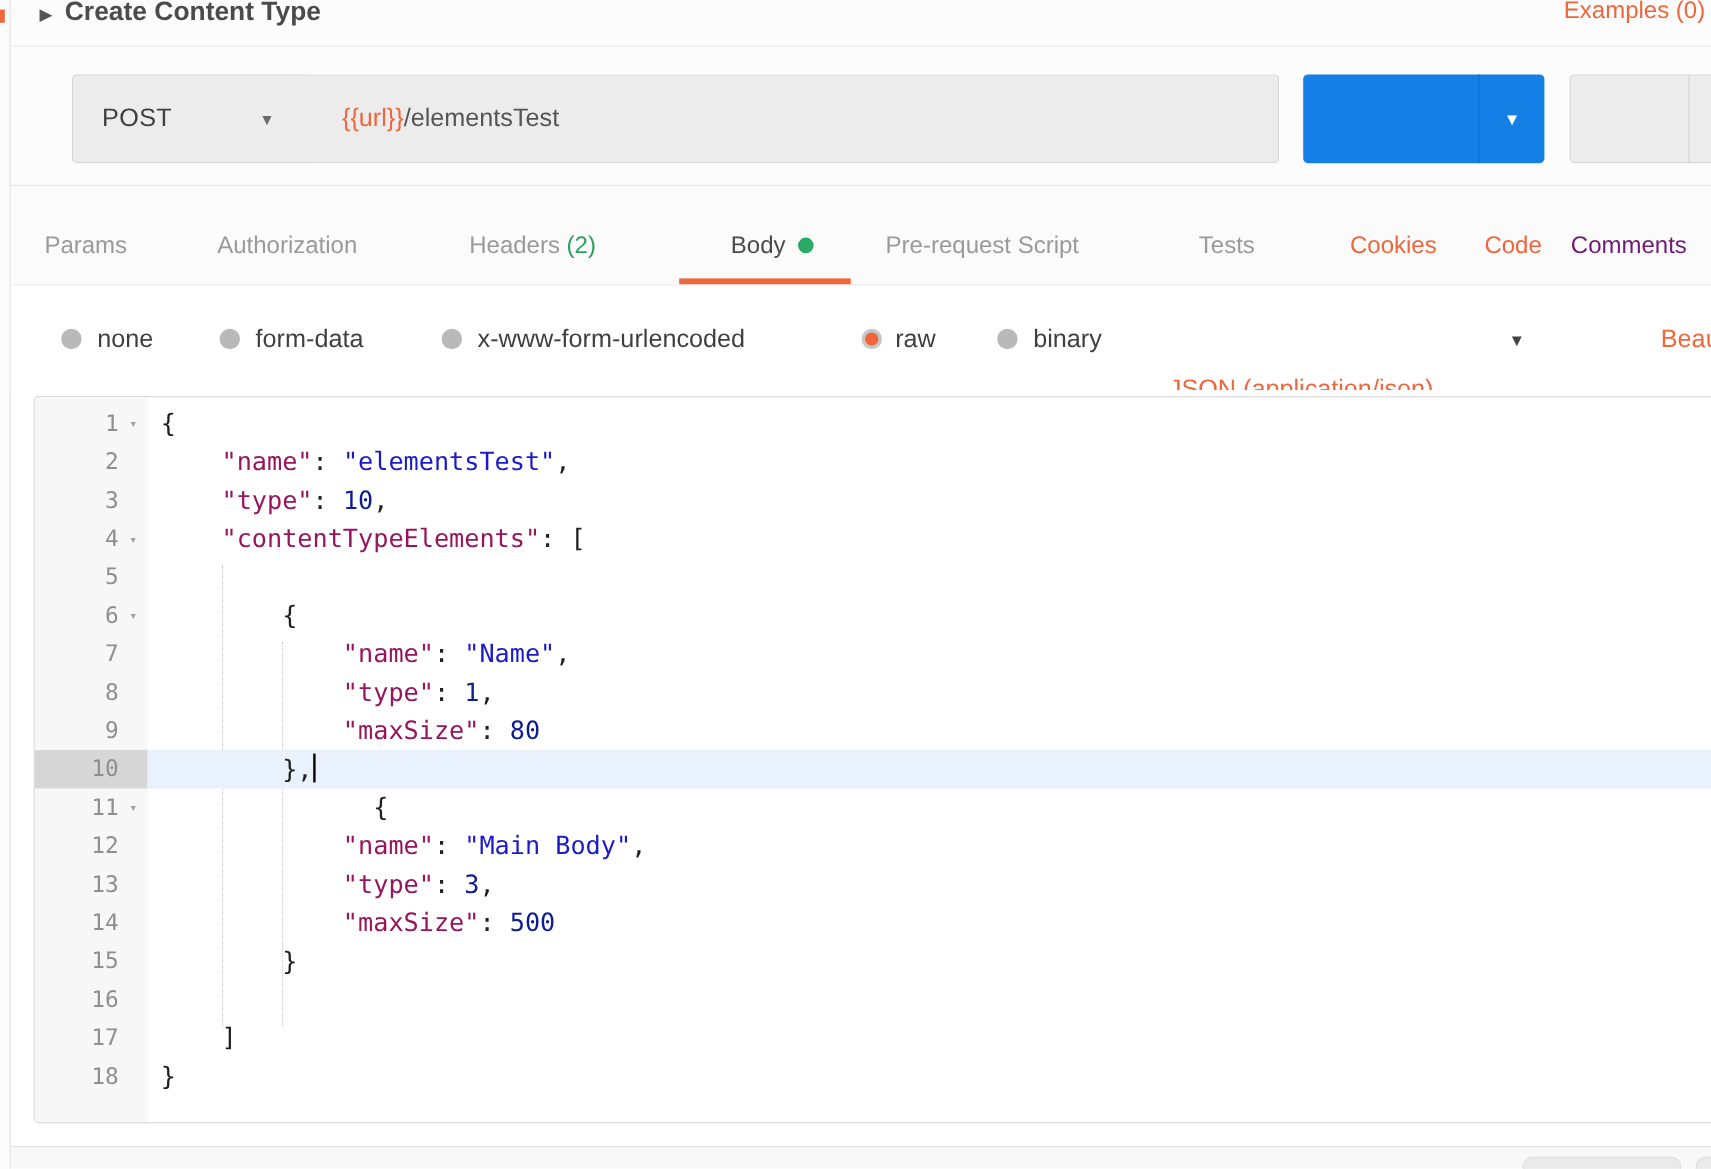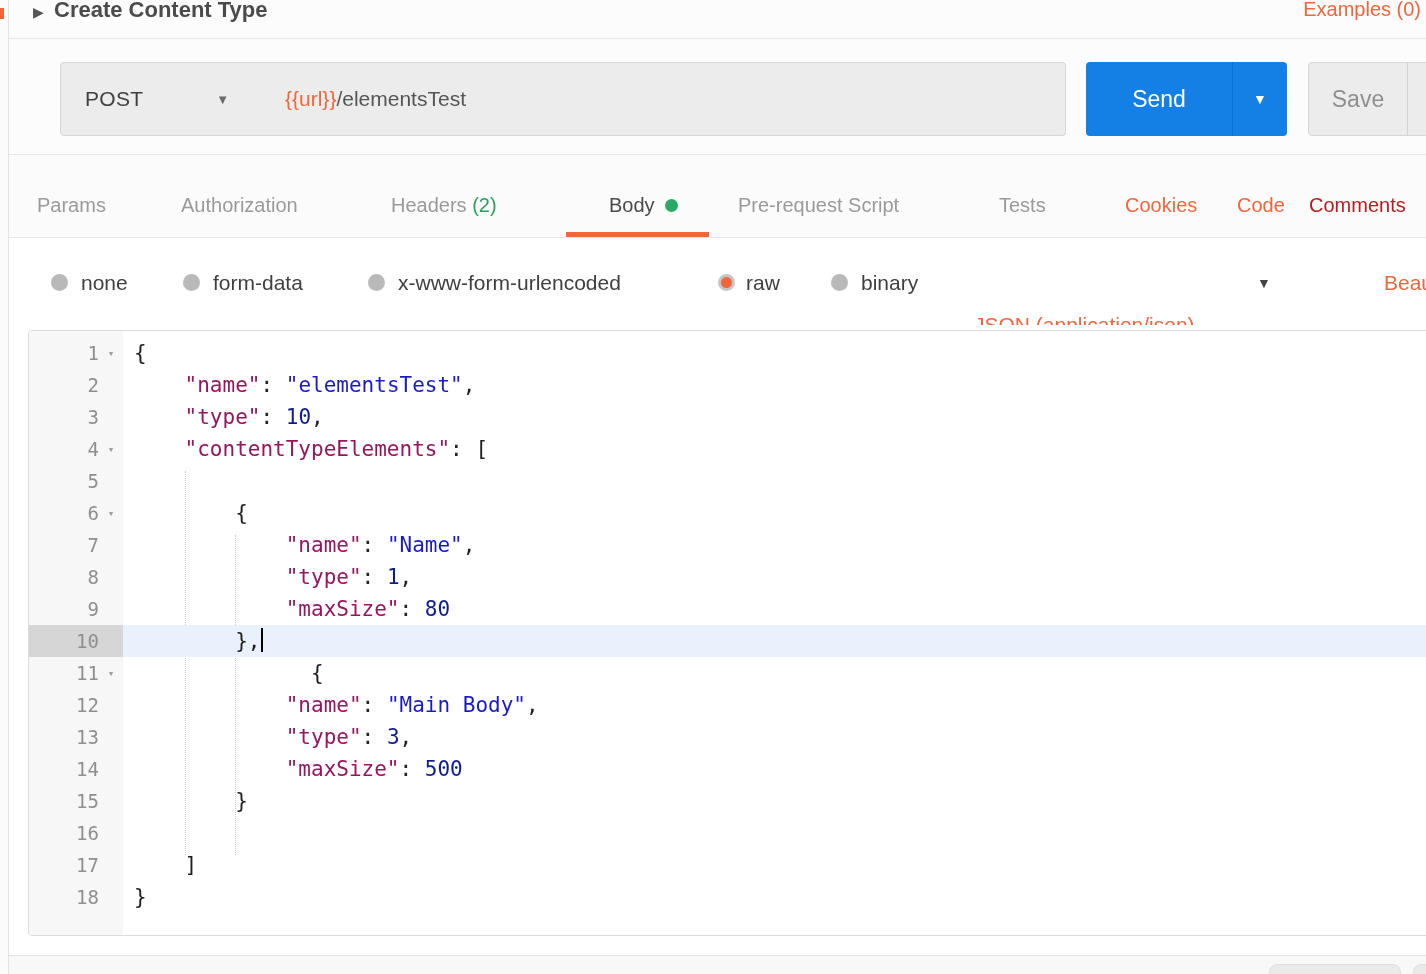--- a/index.html
+++ b/index.html
@@ -49,21 +49,21 @@
 
   
   .tabs-row { position:absolute; left:9px; right:0; top:155px; height:83px;
     background:#fbfbfb; border-bottom:1px solid #e8e8e8; overflow:hidden; }
   .tab { position:absolute; top:39px; font-size:20px; color:#9a9a9a; white-space:nowrap; cursor:pointer; }
   .tab .count { color:#2BA05F; }
   .tab.active { color:#4a4a4a; }
   .tab .dot { display:inline-block; width:13px; height:13px; border-radius:50%;
     background:#2AAA66; margin-left:10px; }
   .tab-link { position:absolute; top:39px; font-size:20px; color:#F0663C; white-space:nowrap; cursor:pointer; }
-  .tab-link.muted { color:#b91c1c; }
+  .tab-link.muted { color:#701a75; }
   .tab-underline { position:absolute; left:557px; bottom:0; width:143px; height:5px; background:#F0663C; }
 
   
   .mode-row { position:absolute; left:9px; right:0; top:238px; height:87px; background:#fff; overflow:hidden; }
   .radio { position:absolute; top:36px; width:17px; height:17px; border-radius:50%;
     background:#b9b9b9; cursor:pointer; }
   .radio.selected { background:#F0663C; border:3px solid #c6c6c6; }
   .radio-label { position:absolute; top:33px; font-size:21px; color:#3f3f3f; white-space:nowrap; cursor:pointer; }
   .ct-select { position:absolute; left:965px; top:33px; font-size:21px; color:#F0663C; white-space:nowrap; cursor:pointer;margin-top:42px; }
   .ct-caret { position:absolute; left:1248px; top:37px; font-size:14px; color:#444; cursor:pointer; }
@@ -118,26 +118,24 @@
 <div class="request-section">
   <div class="method-select">
     <span class="label">POST</span>
     <span class="caret">▼</span>
   </div>
   <div class="url-input">
     <span class="url-var">{{url}}</span>
       <span class="url-path">/elementsTest</span>
   </div>
   <div class="send-button">
-    <span class="label">Send</span>
     <span class="divider"></span>
     <span class="caret">▼</span>
   </div>
   <div class="save-button">
-    <span class="label">Save</span>
     <span class="divider"></span>
   </div>
 </div>
 
 <div class="tabs-row">
   <div class="tab-underline"></div>
 <span class="tab" style="left: 28px;">Params</span>
     <span class="tab" style="left: 172px;">Authorization</span>
     <span class="tab" style="left: 382px;">Headers<span class="count"> (2)</span></span>
     <span class="tab active" style="left: 600px;">Body<span class="dot"></span></span>

